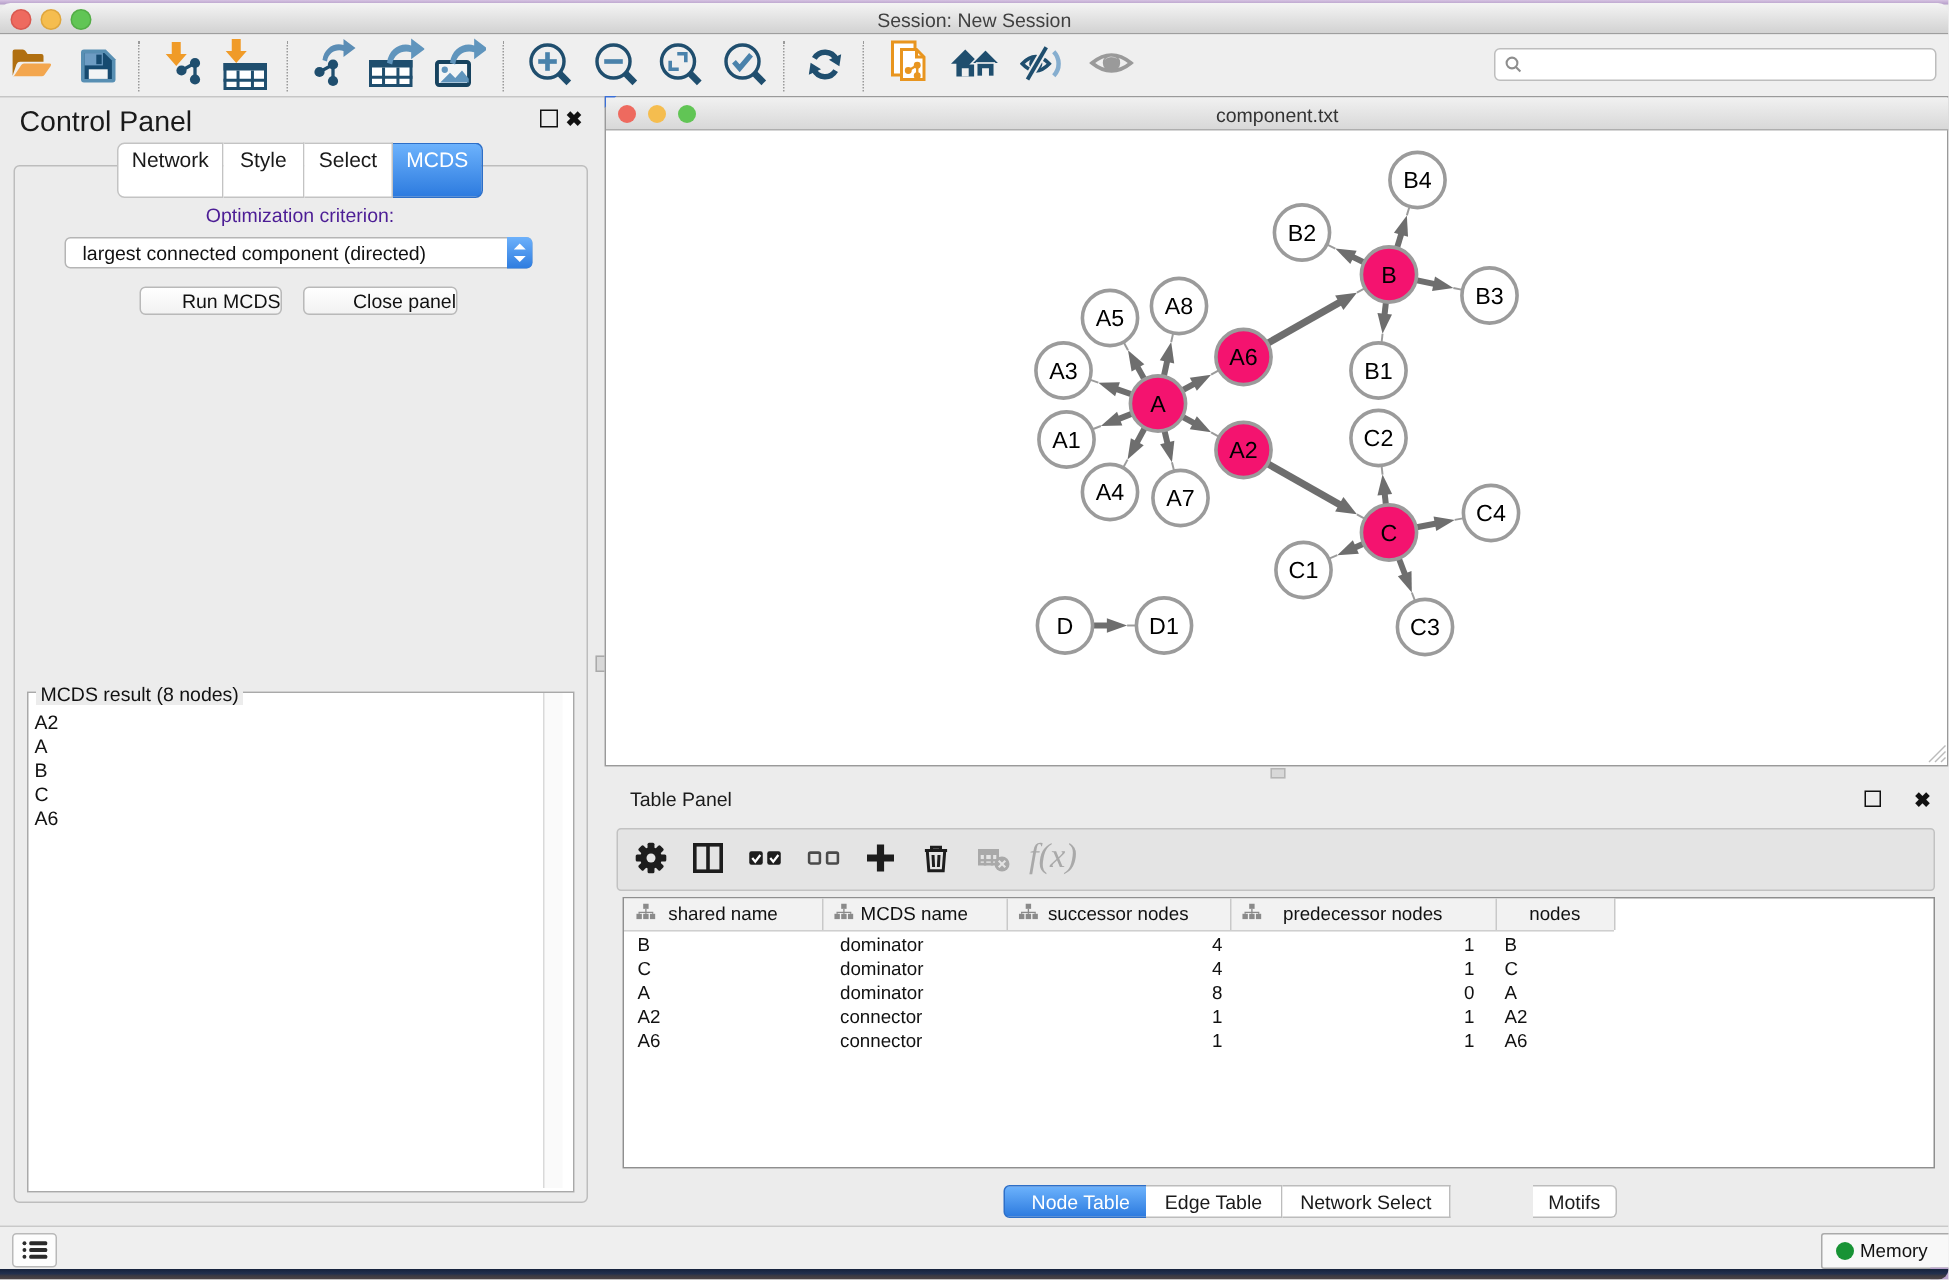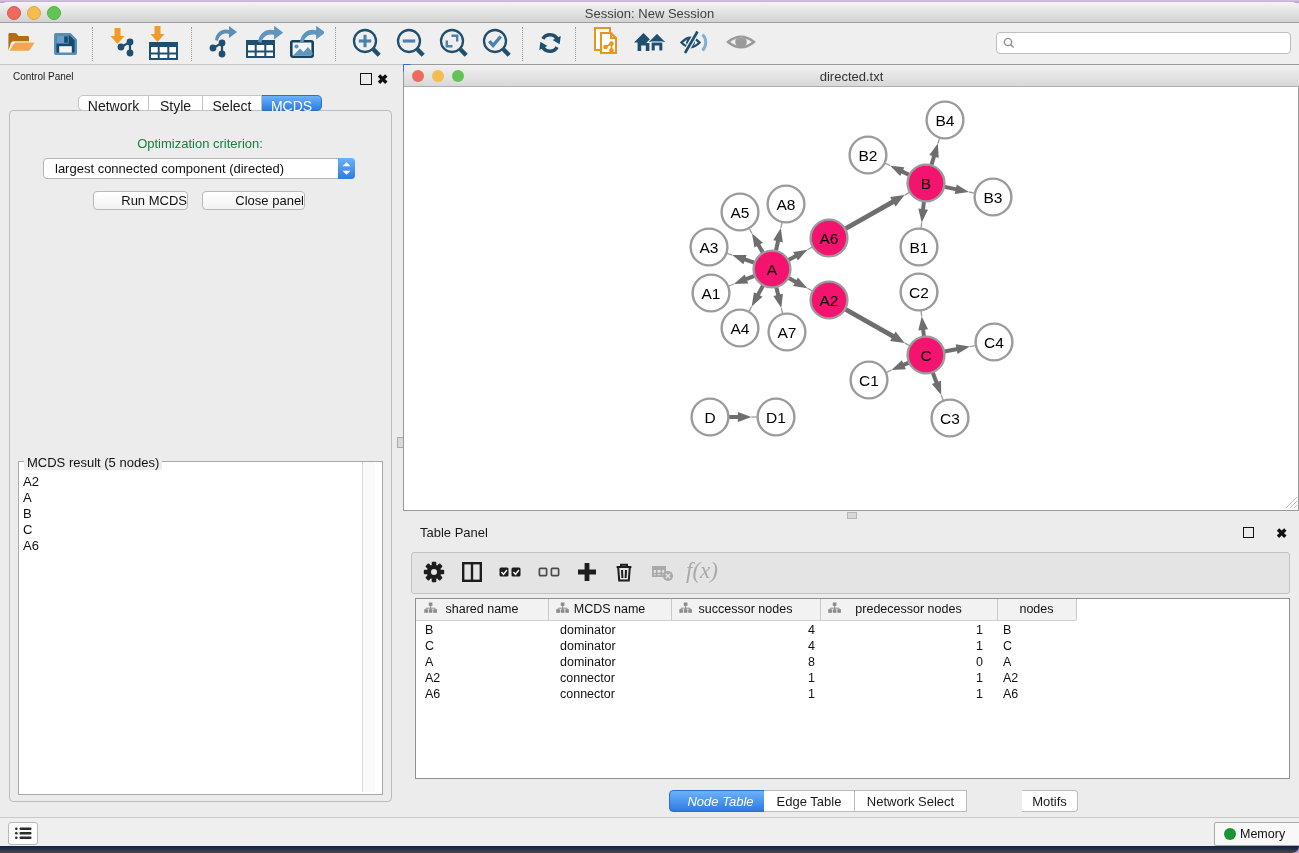--- a/index.html
+++ b/index.html
@@ -9,27 +9,27 @@
 #desktop-top{left:0;top:0;width:1299px;height:3px;background:linear-gradient(#d6c3e2,#b49cc8);}
 #titlebar{left:0;top:2px;width:1299px;height:20px;background:linear-gradient(#f4f4f4,#d2d2d2);
   border-bottom:1px solid #9e9e9e;border-radius:7px 7px 0 0;}
 .tl{position:absolute;top:6px;width:12px;height:12px;border-radius:50%;}
 #title-text{left:0;top:6px;width:1299px;text-align:center;font-size:13px;color:#404040;}
 #toolbar{left:0;top:23px;width:1299px;height:41px;background:#efefef;border-bottom:1px solid #c6c6c6;}
 .tsep{position:absolute;top:27px;height:34px;width:0;border-left:1px dotted #9a9a9a;}
 .ticon{position:absolute;top:28px;}
 #searchbox{left:996px;top:32px;width:293px;height:20px;background:#fff;border:1px solid #bdbdbd;border-radius:4px;}
 
-#cp-title{left:13px;top:71px;font-size:10px;color:#1a1a1a;}
+#cp-title{left:13px;top:71px;font-size:19px;color:#1a1a1a;}
 #cp-max{left:360px;top:73px;width:10px;height:10px;border:1.5px solid #111;}
 #cp-close{left:377px;top:71px;font-size:13.5px;color:#111;font-weight:bold;}
 #cp-panel{left:9px;top:110px;width:381px;height:690px;border:1px solid #bdbdbd;border-radius:4px;background:#ececec;}
-.tab{position:absolute;top:95px;height:16px;line-height:20px;text-align:center;font-size:14px;
+.tab{position:absolute;top:95px;height:37px;line-height:20px;text-align:center;font-size:14px;
   background:#fff;border:1px solid #c3c3c3;border-left:none;color:#1a1a1a;box-sizing:border-box;}
-#opt-label{left:0px;top:136px;width:400px;text-align:center;font-size:13px;color:#15803d;}
+#opt-label{left:0px;top:136px;width:400px;text-align:center;font-size:13px;color:#4c1d95;}
 #dropdown{left:43px;top:158px;width:312px;height:21px;background:#fff;border:1px solid #b5b5b5;border-radius:4px;box-sizing:border-box;}
 #dd-text{left:55px;top:161px;font-size:13px;color:#111;}
 #dd-btn{left:338px;top:158px;width:17px;height:21px;border-radius:0 4px 4px 0;
   background:linear-gradient(#6db1fb,#2e7cdf);}
 .btn{position:absolute;height:19px;line-height:18px;background:linear-gradient(#ffffff,#f2f2f2);border:1px solid #b9b9b9;border-radius:4px;
   font-size:13px;color:#111;text-align:right;box-sizing:border-box;}
 
 #mcds-box{left:18px;top:461px;width:363px;height:332px;border:1px solid #a9a9a9;background:#fff;}
 #mcds-legend{left:24px;top:455px;background:#ececec;padding:0 3px;font-size:13px;color:#111;}
 #mcds-scroll{left:362px;top:462px;width:12px;height:330px;background:#fafafa;border-left:1px solid #d9d9d9;}
@@ -198,38 +198,38 @@
 <div class="abs" id="opt-label">Optimization criterion:</div>
 <div class="abs" id="dropdown"></div>
 <div class="abs" id="dd-text">largest connected component (directed)</div>
 <div class="abs" id="dd-btn"><svg width="17" height="21">
       <path d="M4.5 8.3 L8.5 4.3 L12.5 8.3 Z" fill="#fff"></path>
       <path d="M4.5 12.7 L8.5 16.7 L12.5 12.7 Z" fill="#fff"></path>
     </svg></div>
 <div class="btn" style="left:93px;top:191px;width:95px;">Run MCDS</div>
 <div class="btn" style="left:202px;top:191px;width:103px;">Close panel</div>
 <div class="abs" id="mcds-box"></div>
-<div class="abs" id="mcds-legend">MCDS result (5 nodes)</div>
+<div class="abs" id="mcds-legend">MCDS result (8 nodes)</div>
 <div class="abs" id="mcds-scroll"></div>
 <div class="mcds-item" style="top:474px;">A2</div>
 <div class="mcds-item" style="top:490px;">A</div>
 <div class="mcds-item" style="top:506px;">B</div>
 <div class="mcds-item" style="top:522px;">C</div>
 <div class="mcds-item" style="top:538px;">A6</div>
 <div class="abs" style="left:397px;top:437px;width:7px;height:9px;background:#d8d8d8;border:1px solid #aaa;"></div>
 
 <div class="abs" id="netwin"></div>
 <svg class="abs" style="left:403px;top:64px" width="8" height="8">
     <path d="M0 0 L8 0 L0 8 Z" fill="#3a6fd8"></path>
   </svg>
 <div class="abs" id="net-titlebar"></div>
 <div class="ntl" style="left:412px;background:#ee6a5f;"></div>
 <div class="ntl" style="left:432px;background:#f5bd4f;"></div>
 <div class="ntl" style="left:452px;background:#61c555;"></div>
-<div class="abs" id="net-title">directed.txt</div>
+<div class="abs" id="net-title">component.txt</div>
 <svg id="graph" width="895" height="424" style="position:absolute;left:404px;top:87px" font-family="Liberation Sans, sans-serif">
     <line x1="368.0" y1="182.0" x2="341.5" y2="192.4" stroke="#6e6e6e" stroke-width="4.0"></line>
     <line x1="329.9" y1="197.0" x2="324.8" y2="199.0" stroke="#9b9b9b" stroke-width="1.3"></line>
     <polygon points="329.9,197.0 340.7,187.5 344.2,196.6" fill="#6e6e6e"></polygon>
     <line x1="368.0" y1="182.0" x2="340.0" y2="172.2" stroke="#6e6e6e" stroke-width="4.0"></line>
     <line x1="328.2" y1="168.1" x2="323.0" y2="166.3" stroke="#9b9b9b" stroke-width="1.3"></line>
     <polygon points="328.2,168.1 342.6,167.9 339.4,177.2" fill="#6e6e6e"></polygon>
     <line x1="368.0" y1="182.0" x2="353.7" y2="208.4" stroke="#6e6e6e" stroke-width="4.0"></line>
     <line x1="347.7" y1="219.4" x2="345.1" y2="224.2" stroke="#9b9b9b" stroke-width="1.3"></line>
     <polygon points="347.7,219.4 349.9,205.2 358.5,209.8" fill="#6e6e6e"></polygon>
@@ -456,21 +456,21 @@
 <div class="td" style="left:560px;top:671px">connector</div>
 <div class="td" style="left:770px;top:671px;width:45px;text-align:right;">1</div>
 <div class="td" style="left:935px;top:671px;width:48px;text-align:right;">1</div>
 <div class="td" style="left:1003px;top:671px">A2</div>
 <div class="td" style="left:425px;top:687px">A6</div>
 <div class="td" style="left:560px;top:687px">connector</div>
 <div class="td" style="left:770px;top:687px;width:45px;text-align:right;">1</div>
 <div class="td" style="left:935px;top:687px;width:48px;text-align:right;">1</div>
 <div class="td" style="left:1003px;top:687px">A6</div>
 
-<div class="btab" style="left:669px;width:103px;border-radius:4px 0 0 4px;background:linear-gradient(#6cb2fc,#2d7bdf);color:#fff;border-color:#2d6fc8;font-style:italic;">Node Table</div>
+<div class="btab" style="left:669px;width:103px;border-radius:4px 0 0 4px;background:linear-gradient(#6cb2fc,#2d7bdf);color:#fff;border-color:#2d6fc8;">Node Table</div>
 <div class="btab" style="left:764px;width:91px;border-left:none;">Edge Table</div>
 <div class="btab" style="left:855px;width:112px;border-left:none;">Network Select</div>
 <div class="btab" style="left:1022px;width:56px;border-left:none;border-radius:0 4px 4px 0;">Motifs</div>
 
 <div class="abs" id="statusbar"></div>
 <div class="abs" id="list-btn"><svg width="28" height="21">
       <g fill="#2b2b2b">
         <rect x="6" y="4.5" width="2.6" height="2.6" rx="1.3"></rect>
         <rect x="10.5" y="4.5" width="12" height="2.6" rx="1"></rect>
         <rect x="6" y="9" width="2.6" height="2.6" rx="1.3"></rect>

